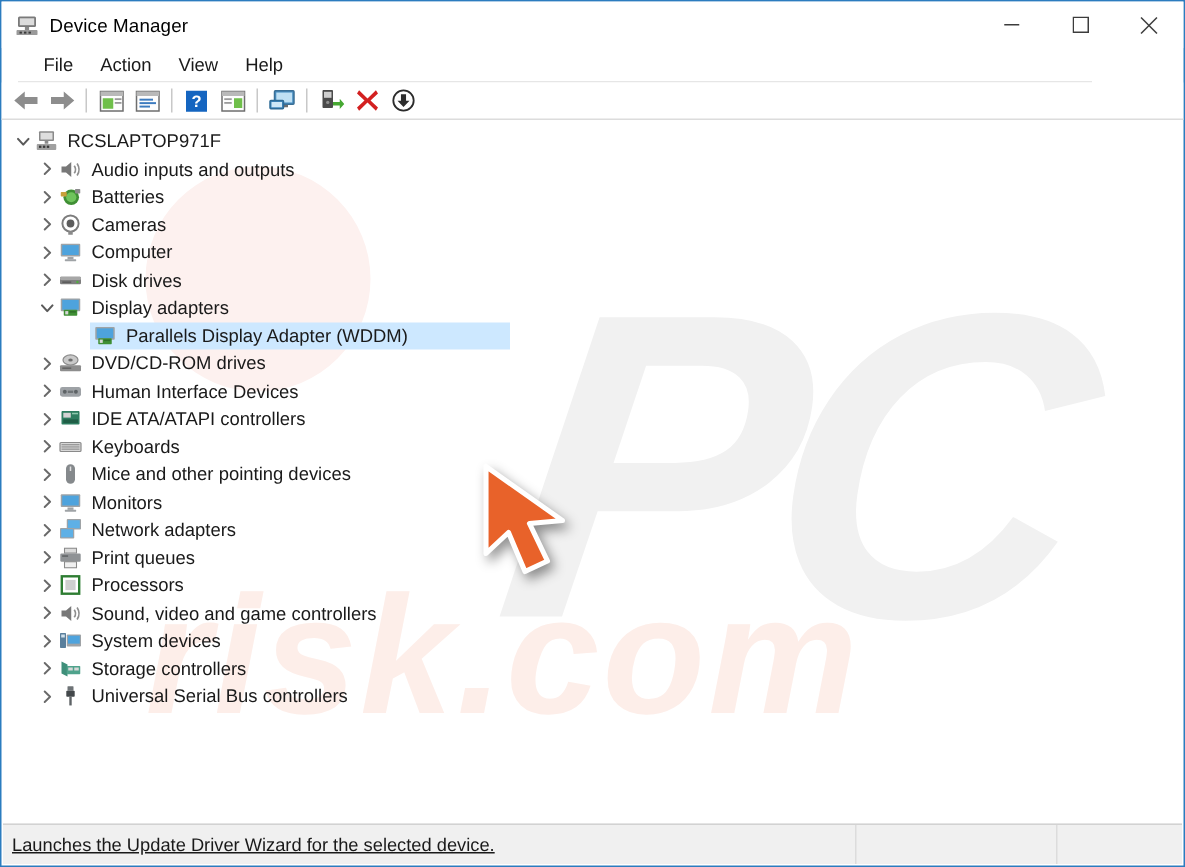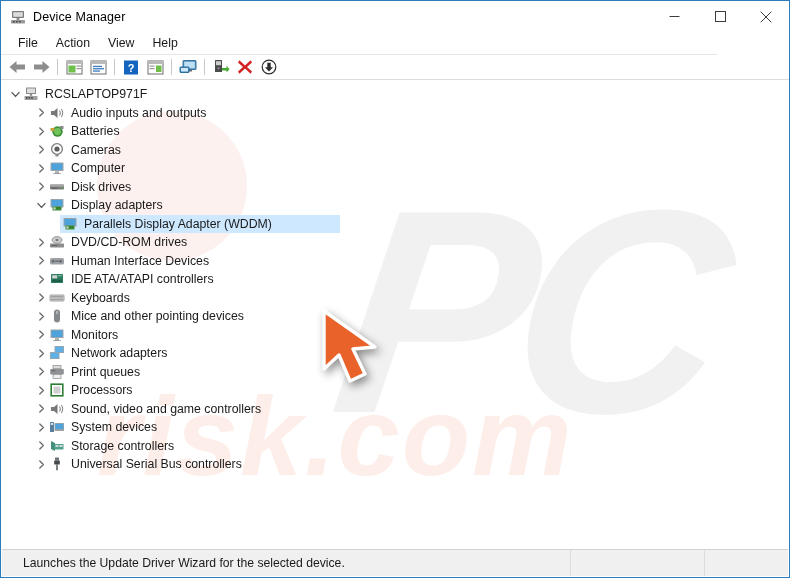--- a/index.html
+++ b/index.html
@@ -40,21 +40,21 @@
   }
   .winbtn {
     width: 46px; height: 31px;
     display: flex; align-items: center; justify-content: center;
     color: #2b2b2b;
   }
   .winbtn svg { display: block; }
 
   
   .menubar {
-    position: absolute; left: 0; top: 31px;
+    position: absolute; left: 11px; top: 31px;
     width: 716px; height: 23px;
     background: #ffffff;
     display: flex; align-items: center;
     padding-left: 8px;
     border-bottom: 1px solid #e6e6e6;
   }
   .menuitem {
     font-size: 12.3px; color: #1a1a1a;
     padding: 2px 9px;
   }
@@ -147,21 +147,21 @@
     left: 0; top: 0; height: 18.5px;
     background: #cde8ff;
     z-index: 0;
   }
   .row.selected .chev,
   .row.selected .ricon,
   .row.selected .rlabel { position: relative; z-index: 1; }
 
   
   .lvl0 { padding-left: 6px; }
-  .lvl1 { padding-left: 32px; }
+  .lvl1 { padding-left: 22px; }
   .lvl2 { padding-left: 45px; }
 
   
   .ctxmenu {
     position: absolute;
     left: 165px; top: 219px;
     width: 231px;
     background: #f1f1f1;
     border: 1px solid #cfcfcf;
     box-shadow: 2px 3px 6px rgba(0,0,0,.26);
@@ -196,21 +196,21 @@
     position: absolute; left: 1px; bottom: 1px;
     width: 786px; height: 27px;
     background: #f0f0f0;
     border-top: 1px solid #d2d2d2;
     display: flex; align-items: center;
   }
   .sb-pane {
     height: 27px; display: flex; align-items: center;
     font-size: 12.2px; color: #1a1a1a;
   }
-  .sb-main { width: 568px; padding-left: 21px; }
+  .sb-main { width: 568px; padding-left: 6px; text-decoration: underline; }
   .sb-div { width: 1px; height: 26px; background: #dcdcdc; }
   .sb-pane2 { width: 133px; }
   .sb-pane3 { flex: 1; }
 </style>
 </head>
 <body>
 
 <div id="app">
 
   <div class="titlebar">

